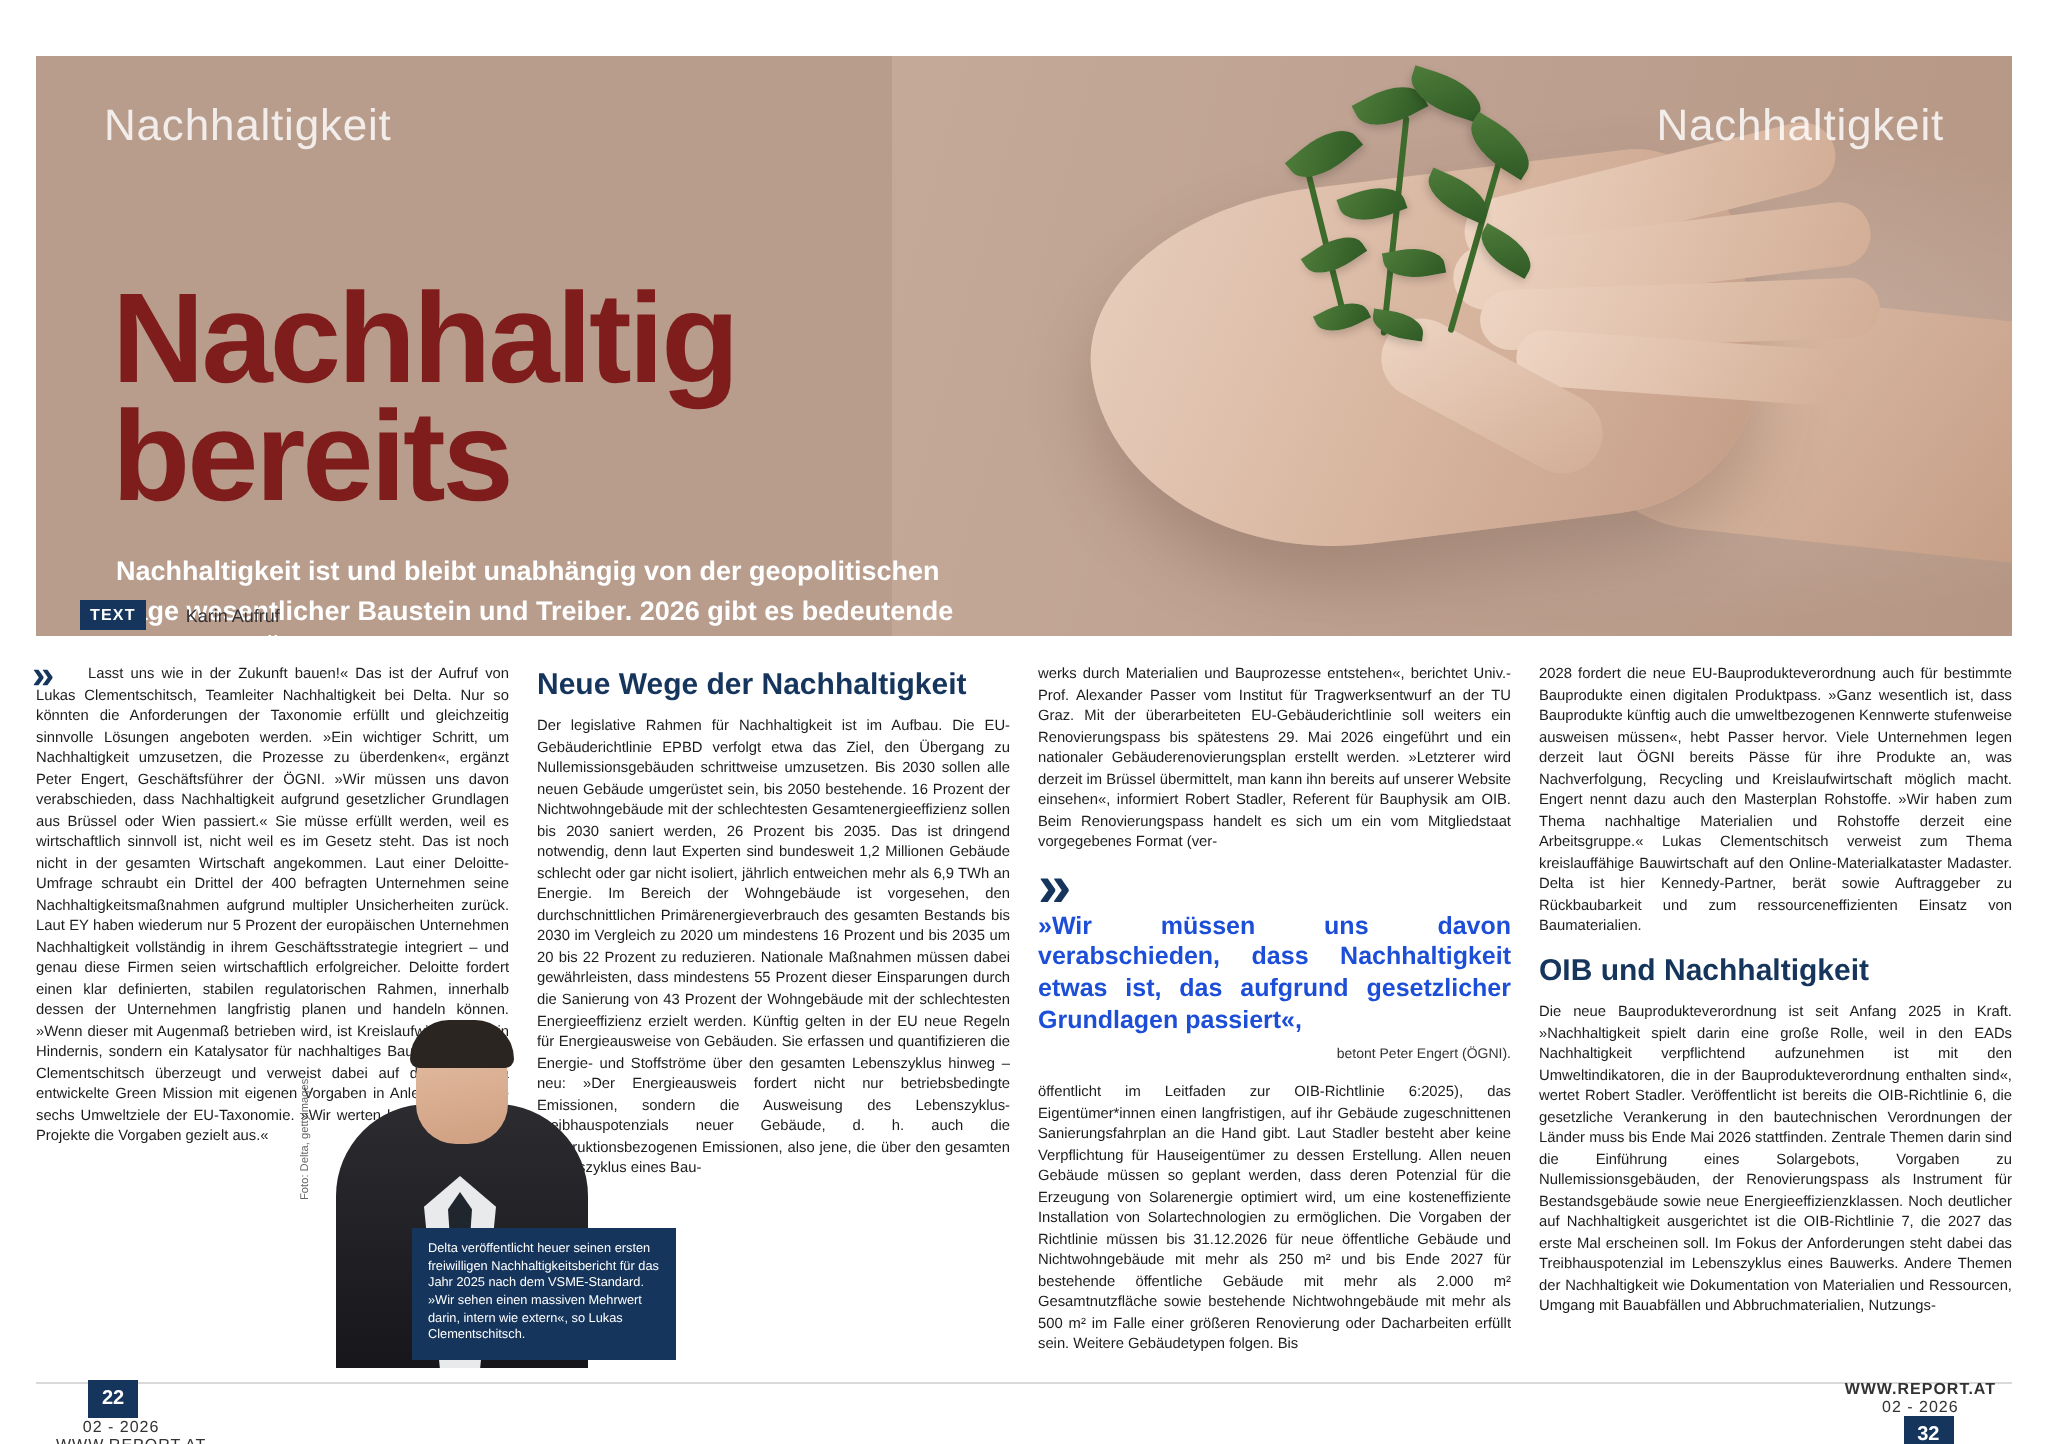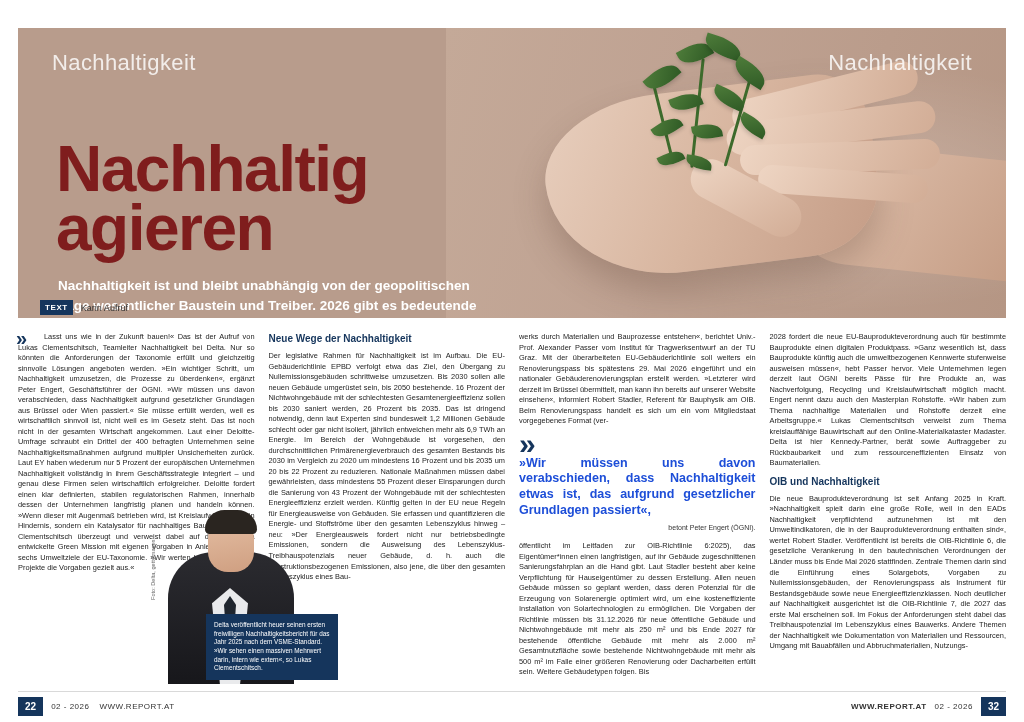--- a/index.html
+++ b/index.html
@@ -78,37 +78,37 @@
     line-height:0.92;
     letter-spacing:-1.5px;
   }
   .headline .l2 { display:block; }
   .deck {
     position:absolute; left:40px; top:248px; width:420px;
     color:#ffffff; font-size:13.5px; line-height:1.45; font-weight:bold;
   }
   .byline {
     position:absolute; left:40px; top:300px;
-    display:flex; align-items:center; gap:8px;
+    display:flex; align-items:center; gap:20px;
   }
   .byline .tag {
     background:#15355c; color:#fff; font-size:8px; font-weight:bold;
     padding:3px 5px; letter-spacing:0.6px;
   }
   .byline .who { font-size:9px; color:#333; }
 
   
   .cols {
     position:absolute; left:18px; top:332px; width:988px; height:352px;
     display:flex; gap:14px;
   }
   .col { width:238px; font-size:7.4px; line-height:1.42; color:#1c1c1c; text-align:justify; }
   .col p { margin:0 0 6px 0; }
   .col h3 {
-    margin:0 0 5px 0; font-size:10px; color:#15355c; font-weight:bold;
+    margin:0 0 5px 0; font-size:15px; color:#15355c; font-weight:bold;
   }
   .dropcap-wrap { position:relative; }
   .quotemark {
     position:absolute; left:-2px; top:-2px; color:#15355c;
     font-size:20px; font-weight:bold; line-height:0.8;
   }
   .col .indent-first { text-indent:26px; }
 
   
   .pullquote {
@@ -154,21 +154,21 @@
     position:absolute; left:150px; top:600px;
     font-size:5.6px; color:#666; transform:rotate(-90deg); transform-origin:left top;
     white-space:nowrap;
   }
 
   
   .footer {
     position:absolute; bottom:0; left:0; width:1024px; height:32px;
   }
   .footer-left, .footer-right {
-    position:absolute; bottom:0; height:32px; display:flex; align-items:center;
+    position:absolute; bottom:0; height:32px; display:flex; align-items:center;flex-direction:column;
   }
   .footer-left { left:18px; }
   .footer-right { right:18px; }
   .pgnum {
     background:#15355c; color:#fff; font-size:10px; font-weight:bold;
     padding:4px 7px; margin-right:8px;
   }
   .issue { font-size:8px; color:#333; letter-spacing:0.5px; }
   .site { font-size:8px; color:#333; font-weight:bold; letter-spacing:0.5px; margin-right:8px; }
   .rule {
@@ -204,21 +204,21 @@
       <div class="leaf" style="left:292px; top:90px; width:30px; height:15px; transform:rotate(30deg);"></div>
       <div class="leaf" style="left:240px; top:128px; width:26px; height:13px; transform:rotate(8deg);"></div>
       <div class="leaf" style="left:212px; top:124px; width:26px; height:13px; transform:rotate(-26deg);"></div>
     </div>
 
     <div class="hero-title">Nachhaltigkeit</div>
     <div class="hero-title-right">Nachhaltigkeit</div>
 
     <div class="headline">
       <span>Nachhaltig</span>
-      <span class="l2">agieren</span>
+      <span class="l2">bereits</span>
     </div>
 
     <div class="deck">Nachhaltigkeit ist und bleibt unabhängig von der geopolitischen Lage wesentlicher Baustein und Treiber. 2026 gibt es bedeutende legistische Änderungen.</div>
   </div>
 
   <div class="byline">
     <span class="tag">TEXT</span>
     <span class="who">Karin Aufruf</span>
   </div>
 

